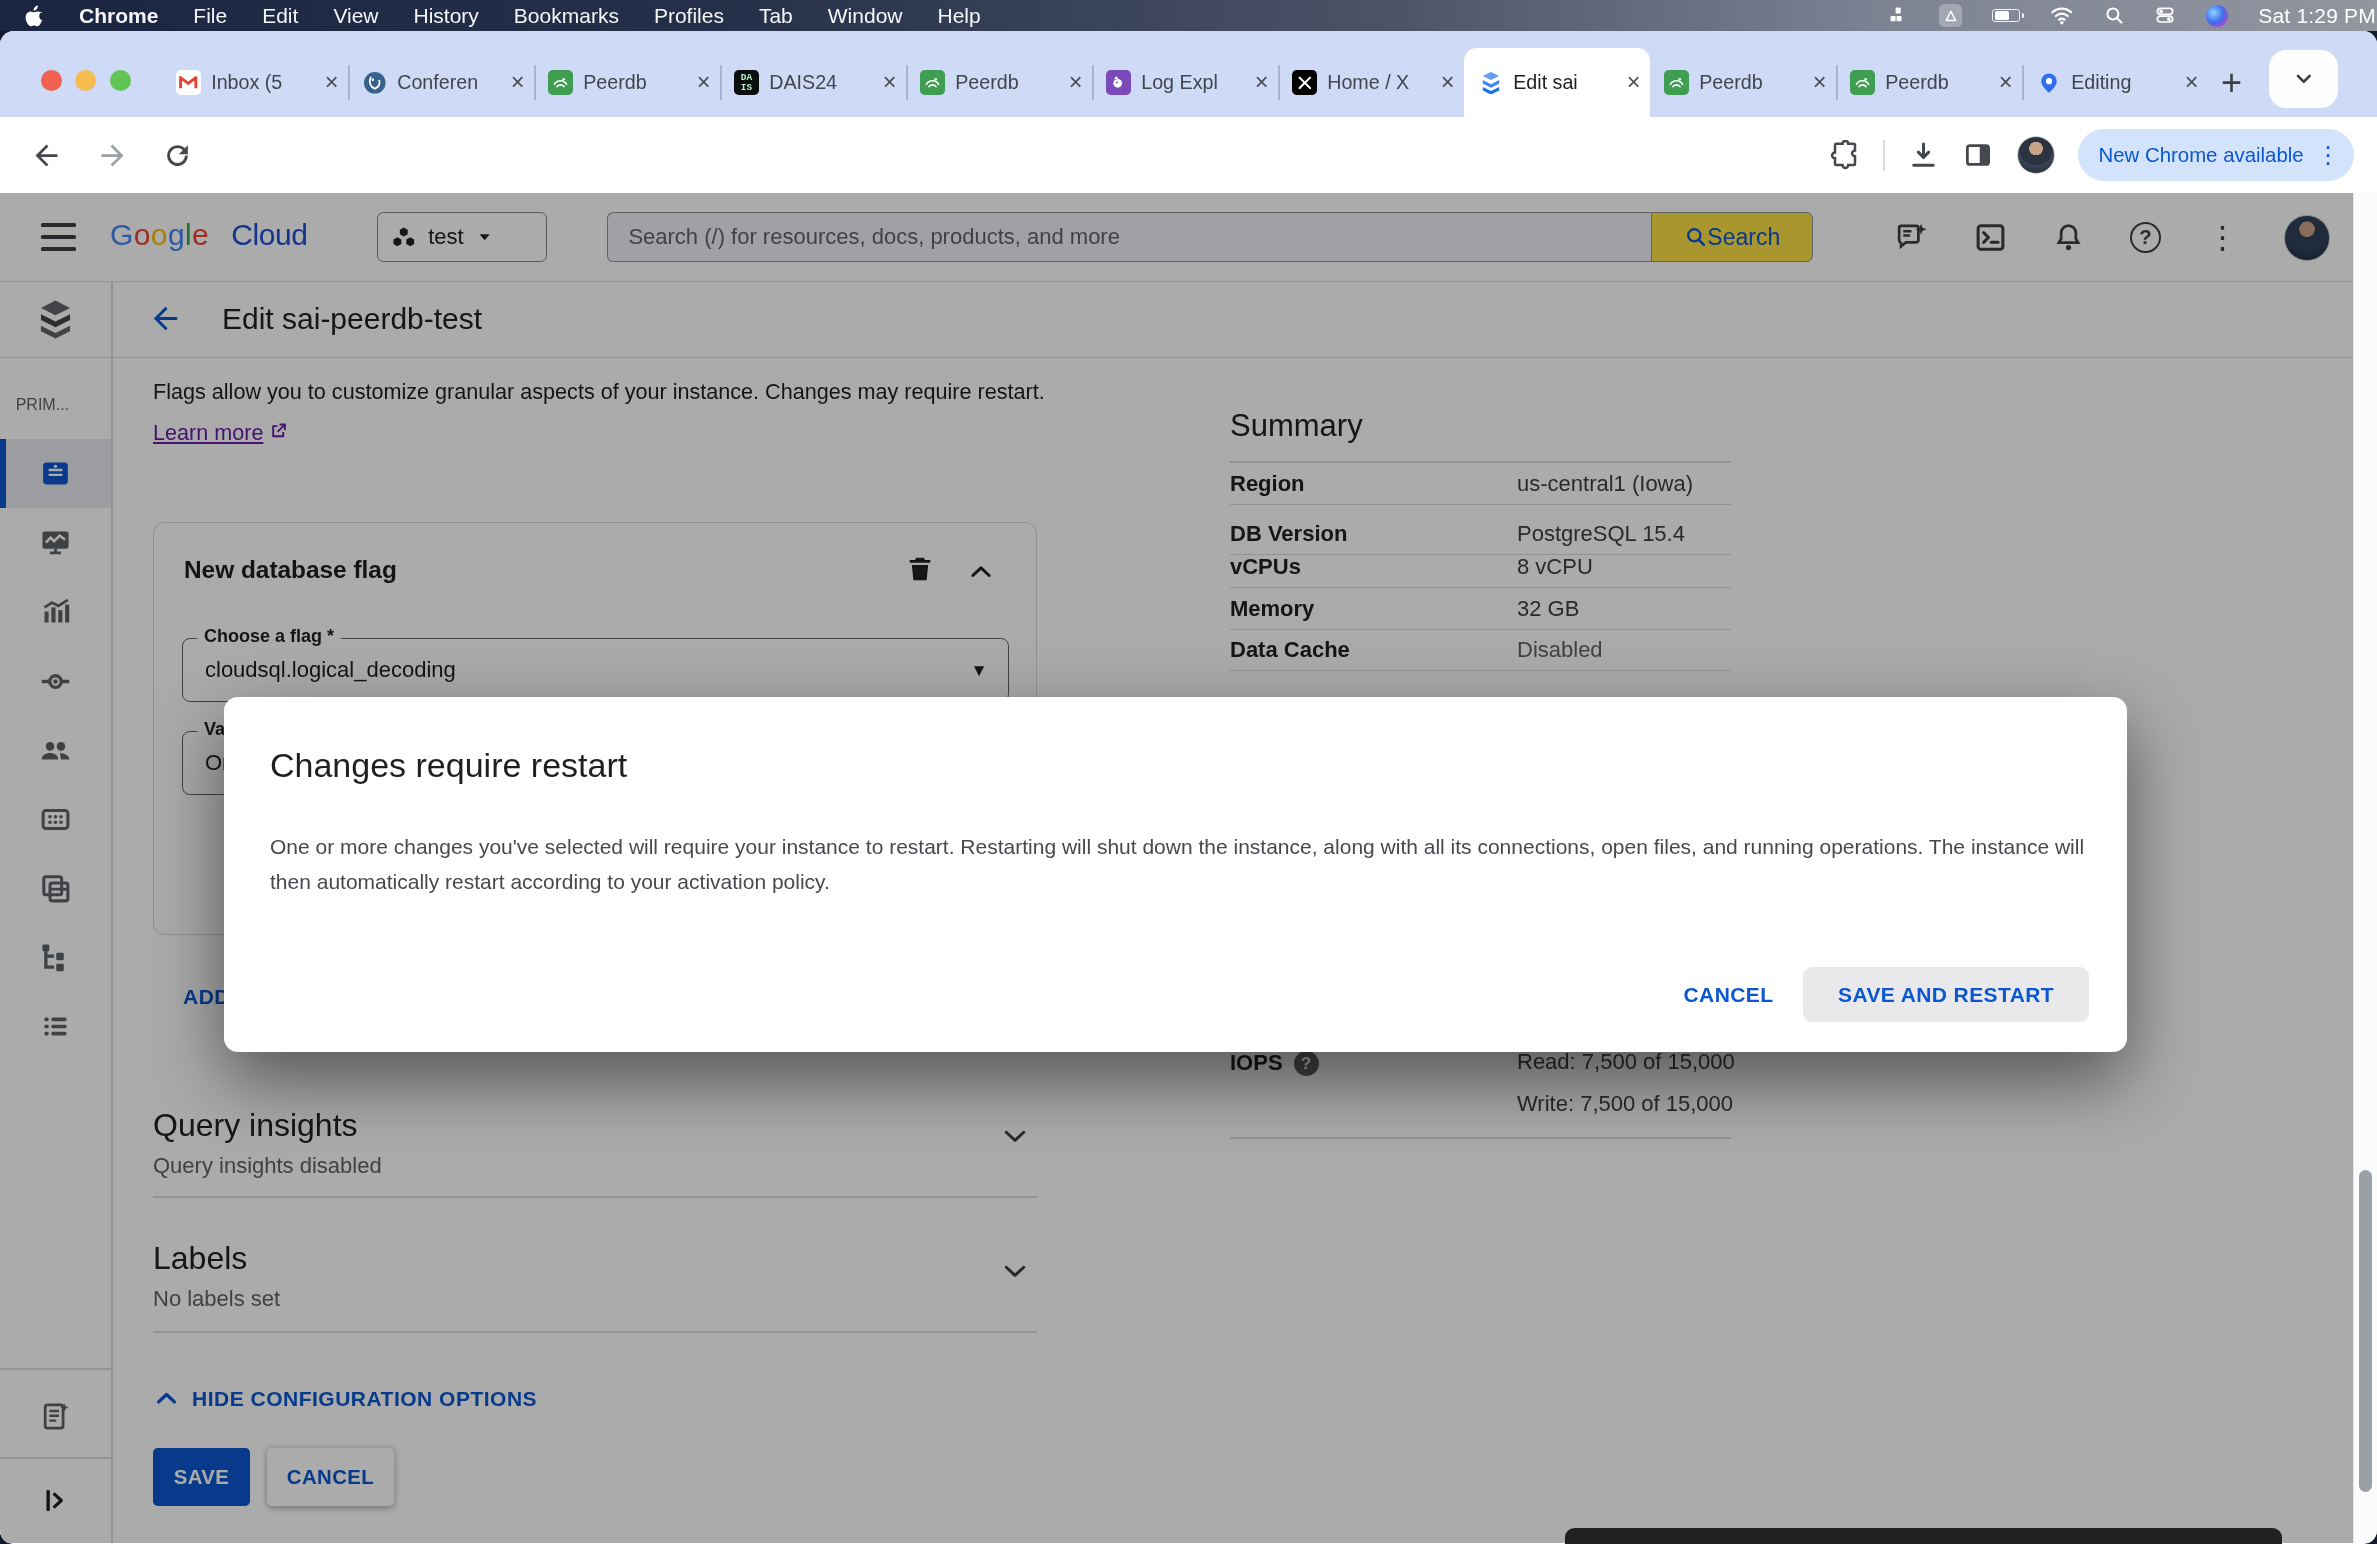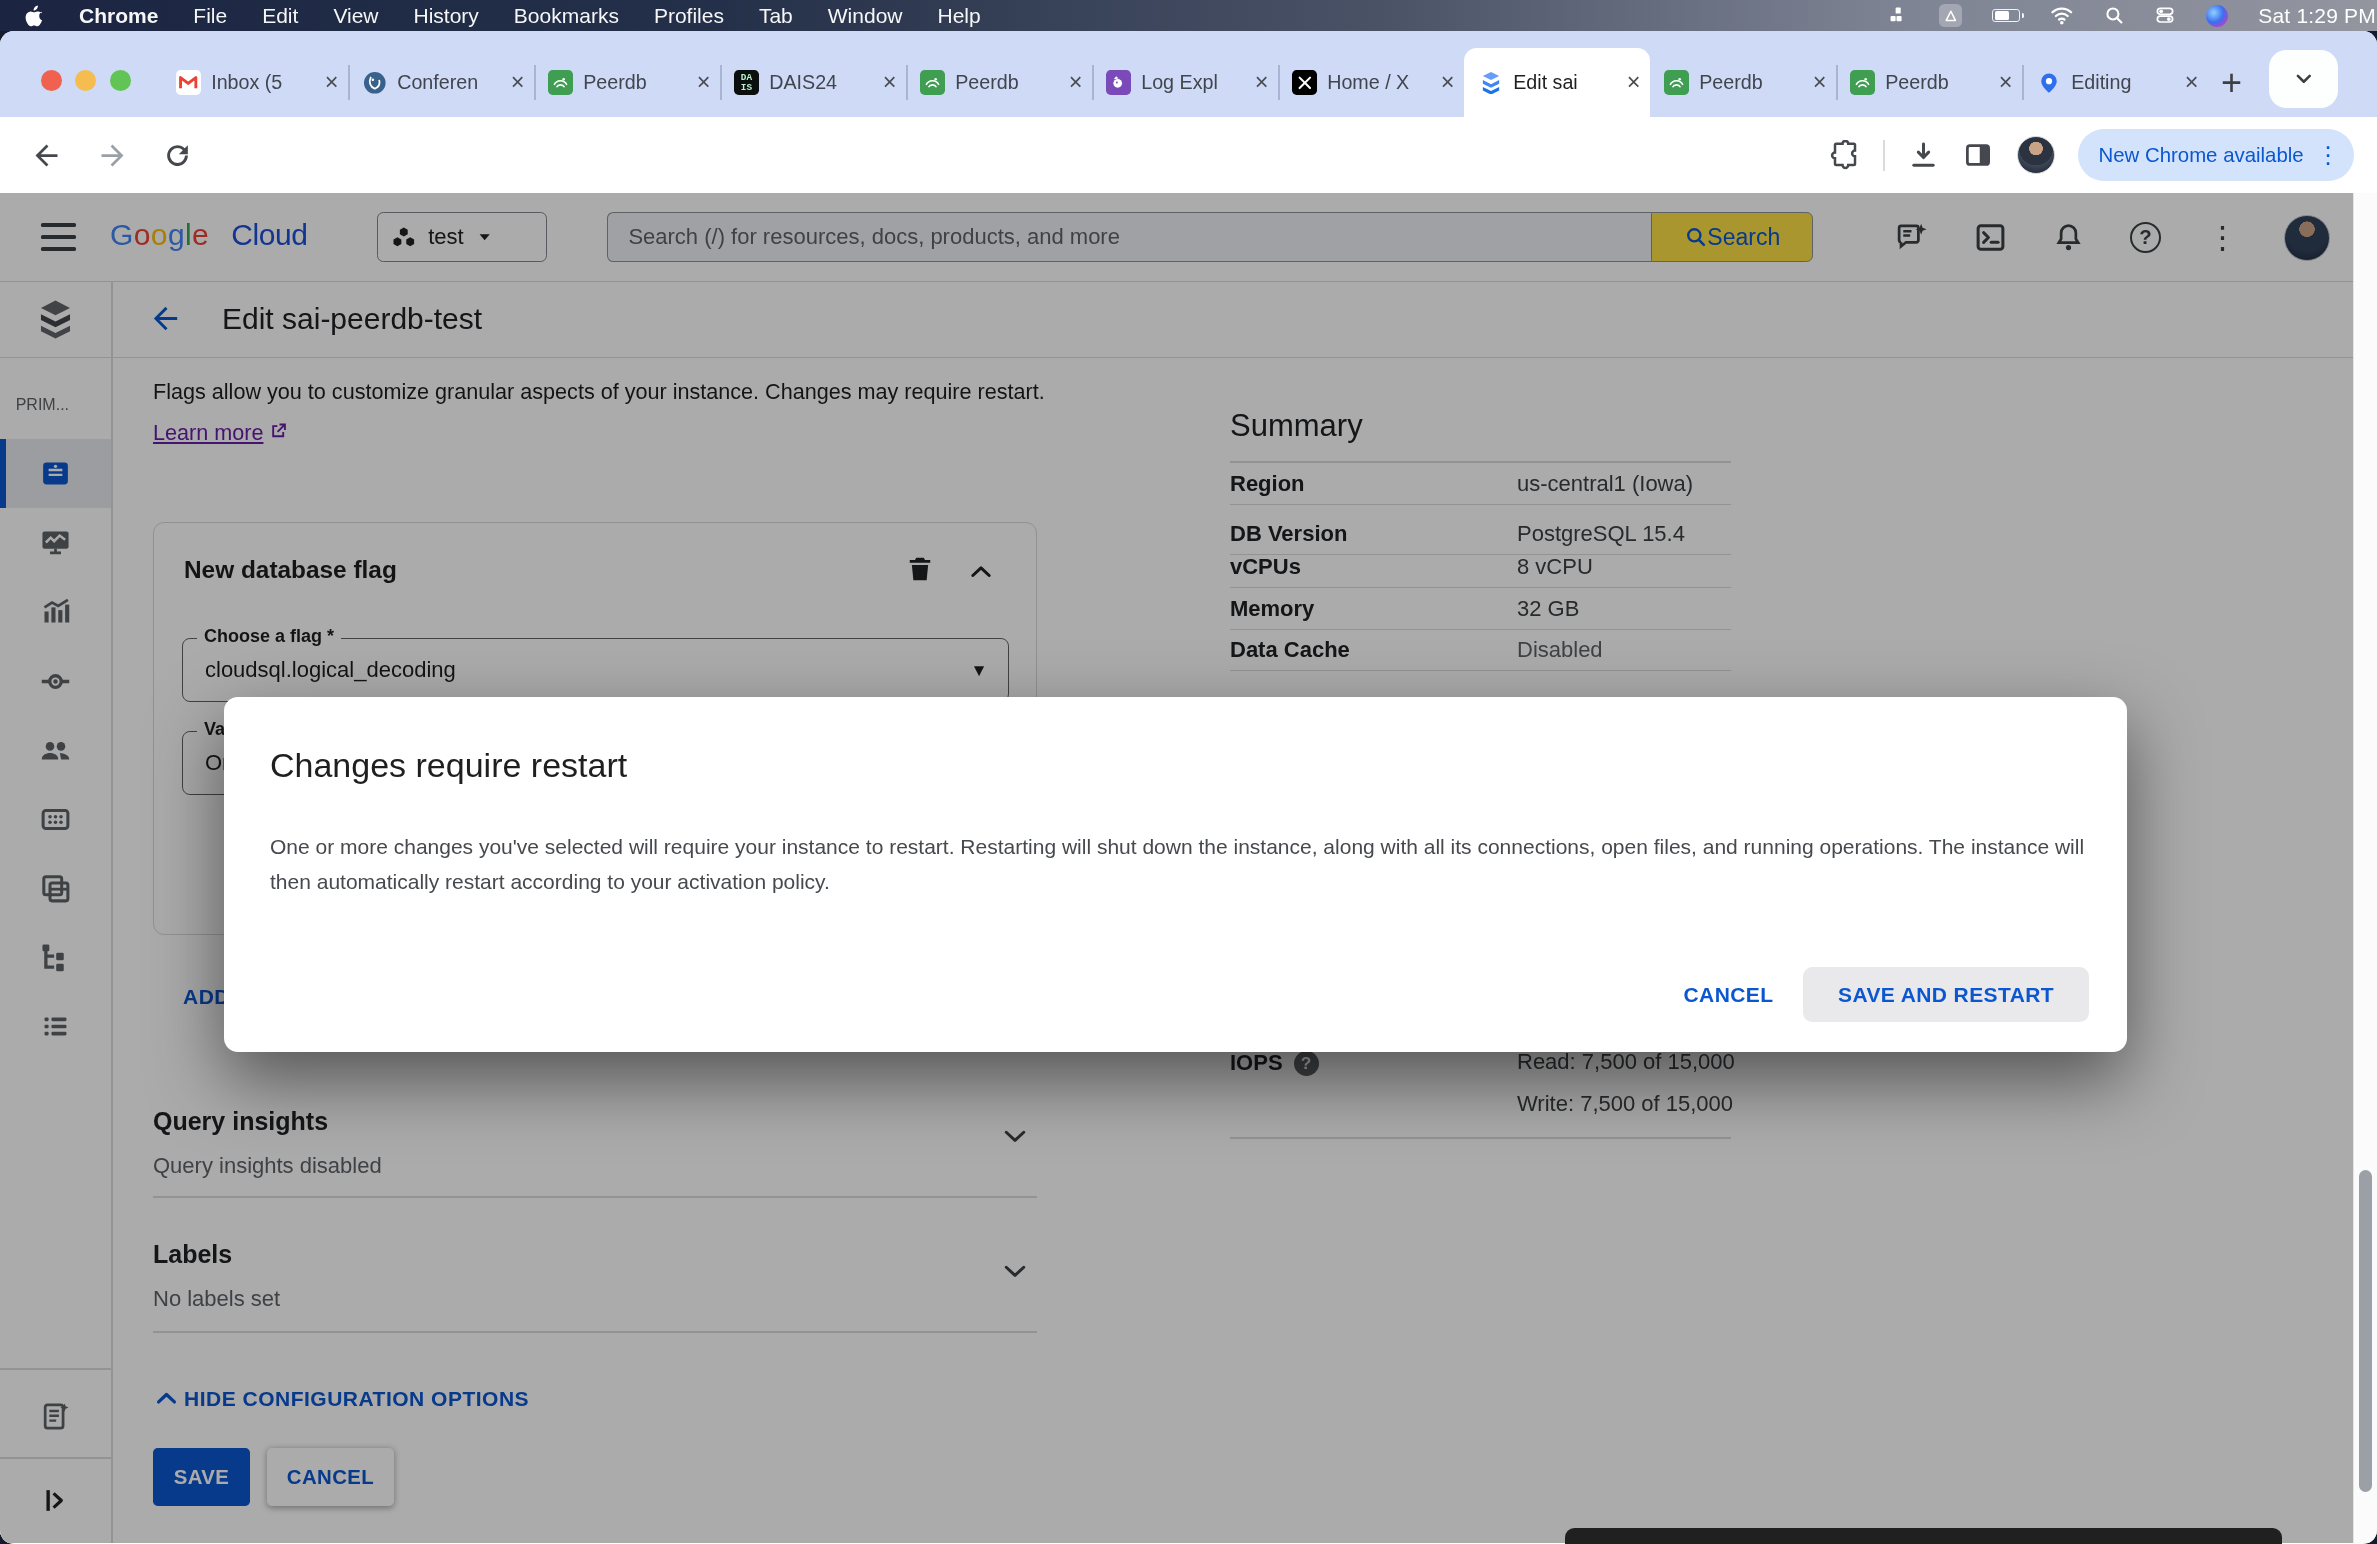--- a/index.html
+++ b/index.html
@@ -104,26 +104,26 @@
   .cardtrash{position:absolute;right:101px;top:31px;color:#202124}
   .cardchev{position:absolute;right:41px;top:35px;color:#202124}
   .field{position:absolute;border:1.6px solid #5f6368;border-radius:7.9px;background:#fff}
   .field .flabel{position:absolute;top:-12.6px;left:14px;background:#fff;padding:0 7px;font-size:18px;font-weight:700;color:#1f1f1f}
   .field .fvalue{position:absolute;left:22px;top:50%;transform:translateY(-50%);font-size:22px;color:#1f1f1f;white-space:nowrap}
   .field .fdrop{position:absolute;right:20.4px;top:50%;transform:translateY(-50%);font-size:17.3px;color:#1f1f1f}
   .f-flag{left:28px;top:115px;width:827px;height:64px}
   .f-value{left:28px;top:208px;width:370px;height:64px}
   .addbtn{position:absolute;left:183px;top:792px;font-size:21px;font-weight:700;color:#0b57d0;letter-spacing:0.5px}
 
-  .sechead{position:absolute;font-size:25px;color:#202124;font-weight:700}
+  .sechead{position:absolute;font-size:32px;color:#202124;font-weight:400}
   .subtext{position:absolute;font-size:22px;color:#5f6368}
   .sechev{position:absolute;color:#3c4043}
   .hdiv{position:absolute;height:1.6px;background:#dadce0}
 
-  .hidecfg{position:absolute;left:153px;top:1192px;display:flex;align-items:center;gap:4px;color:#0b57d0;font-size:21px;font-weight:700;letter-spacing:0.5px}
+  .hidecfg{position:absolute;left:153px;top:1192px;display:flex;align-items:center;gap:12px;color:#0b57d0;font-size:21px;font-weight:700;letter-spacing:0.5px}
   .savebtn{position:absolute;left:153px;top:1255px;width:97px;height:58px;background:#0b57d0;border:0;border-radius:4.7px;color:#fff;font-size:20.4px;font-weight:700;letter-spacing:0.4px;font-family:inherit}
   .cancelbtn{position:absolute;left:267px;top:1255px;width:127px;height:58px;background:#fff;border:0;border-radius:4.7px;color:#0b57d0;font-size:20.4px;font-weight:700;letter-spacing:0.4px;box-shadow:0 1.6px 6.3px rgba(0,0,0,.35);font-family:inherit}
 
   
   .sumtitle{position:absolute;left:1230px;top:215px;font-size:31px;color:#202124;font-weight:500}
   .sumrow{position:absolute;left:1230px;width:501px;height:42px;border-bottom:1.6px solid #dadce0;display:flex;align-items:center}
   .sumrow .sl{font-size:22px;font-weight:700;color:#202124}
   .sumrow .sv{position:absolute;left:287px;font-size:22px;color:#3c4043}
   .sum-top{position:absolute;left:1230px;top:268px;width:501px;height:1.6px;background:#dadce0}
   .iops{position:absolute;left:1230px;top:848px;width:501px}

